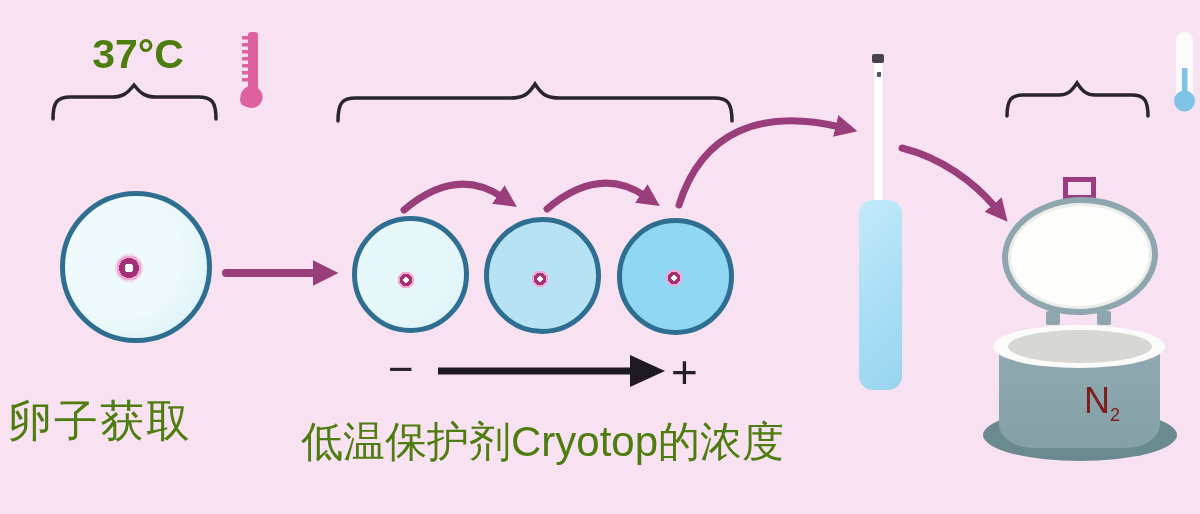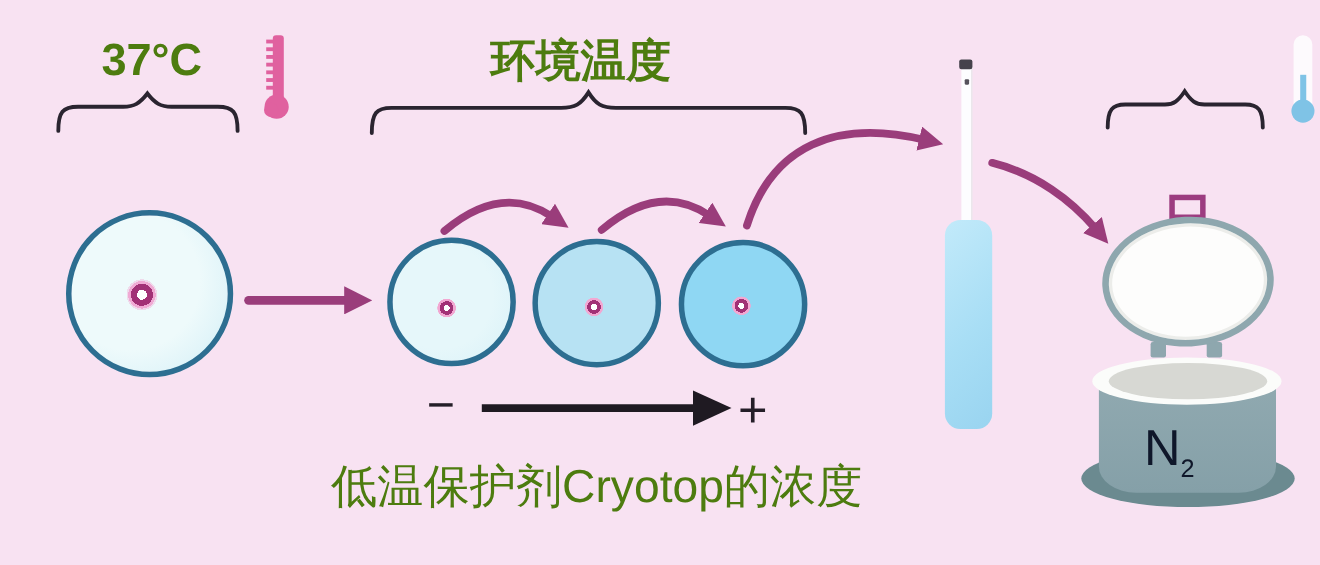--- a/index.html
+++ b/index.html
@@ -53,22 +53,22 @@
   .tank-body{left:999px;top:348px;width:161px;height:100px;
     background:linear-gradient(to bottom,#90a9b0,#85a0a8);
     border-radius:6px 6px 34px 34px / 6px 6px 24px 24px;}
   .tank-rim{left:993px;top:325px;width:172px;height:43px;border-radius:50%;background:#fbfcfa;}
   .tank-opening{left:1008px;top:330px;width:144px;height:33px;border-radius:50%;background:#d7d8d3;}
   .tank-lid{left:1002px;top:197px;width:156px;height:118px;border-radius:50%;
     background:#fdfdfc;border:6px solid #8ea7ae;box-sizing:border-box;
     box-shadow:inset 0 0 0 3px #ecedea;transform:rotate(-3deg);}
   .tank-hinge{width:14px;height:14px;background:#8ea7ae;border-radius:2px;top:311px;}
   .hinge-l{left:1046px;} .hinge-r{left:1097px;}
-  .tank-label{left:1040px;top:380px;width:80px;text-align:left;
-    color:#0f172a;font-size:46px;font-weight:500;}
+  .tank-label{left:1040px;top:380px;width:80px;text-align:right;
+    color:#7f1d1d;font-size:36px;font-weight:500;}
   .tank-label sub{font-size:0.5em;}
   
   .overlay{position:absolute;left:0;top:0;}
 </style>
 </head>
 <body>
 
 <div id="canvas">
 
   <svg class="overlay" width="1200" height="514" viewBox="0 0 1200 514">
@@ -86,21 +86,20 @@
     <path d="M 404 210 Q 456 166 502 197" fill="none" stroke="#9a3d7b" stroke-width="7" stroke-linecap="round" marker-end="url(#arrP)"></path>
     <path d="M 547 209 Q 599 165 645 196" fill="none" stroke="#9a3d7b" stroke-width="7" stroke-linecap="round" marker-end="url(#arrP)"></path>
     <path d="M 679 205 C 702 132 760 108 840 127" fill="none" stroke="#9a3d7b" stroke-width="7" stroke-linecap="round" marker-end="url(#arrP)"></path>
     <path d="M 902 148 C 942 158 974 182 996 208" fill="none" stroke="#9a3d7b" stroke-width="7" stroke-linecap="round" marker-end="url(#arrP)"></path>
 
     <line x1="438" y1="371" x2="630" y2="371" stroke="#1f1a22" stroke-width="7"></line>
     <polygon points="630,355 665,371 630,387" fill="#1f1a22"></polygon>
   </svg>
 
   <div class="abs label t-center temp-37">37°C</div>
-  <div class="abs label t-center temp-ambient">环境温度</div>
 
   <svg class="abs" style="left:238px;top:28px;" width="30" height="82" viewBox="0 0 30 82">
     <rect x="10" y="4" width="10" height="64" rx="3" fill="#e0619f"></rect>
     <rect x="4" y="8" width="7" height="3.5" fill="#e0619f"></rect>
     <rect x="4" y="15" width="7" height="3.5" fill="#e0619f"></rect>
     <rect x="4" y="22" width="7" height="3.5" fill="#e0619f"></rect>
     <rect x="4" y="29" width="7" height="3.5" fill="#e0619f"></rect>
     <rect x="4" y="36" width="7" height="3.5" fill="#e0619f"></rect>
     <rect x="4" y="43" width="7" height="3.5" fill="#e0619f"></rect>
     <rect x="4" y="50" width="7" height="3.5" fill="#e0619f"></rect>
@@ -139,15 +138,16 @@
     <div class="abs tank-hinge hinge-l"></div>
     <div class="abs tank-hinge hinge-r"></div>
     <div class="abs tank-lid"></div>
     <div class="abs tank-label">
       <span>N</span><sub>2</sub>
     </div>
   </div>
 
   <div class="abs label sign sign-minus">−</div>
   <div class="abs label sign sign-plus">+</div>
+  <div class="abs label lbl-egg">卵子获取</div>
   <div class="abs label lbl-conc">低温保护剂Cryotop的浓度</div>
 
 </div>
 
 </body></html>

